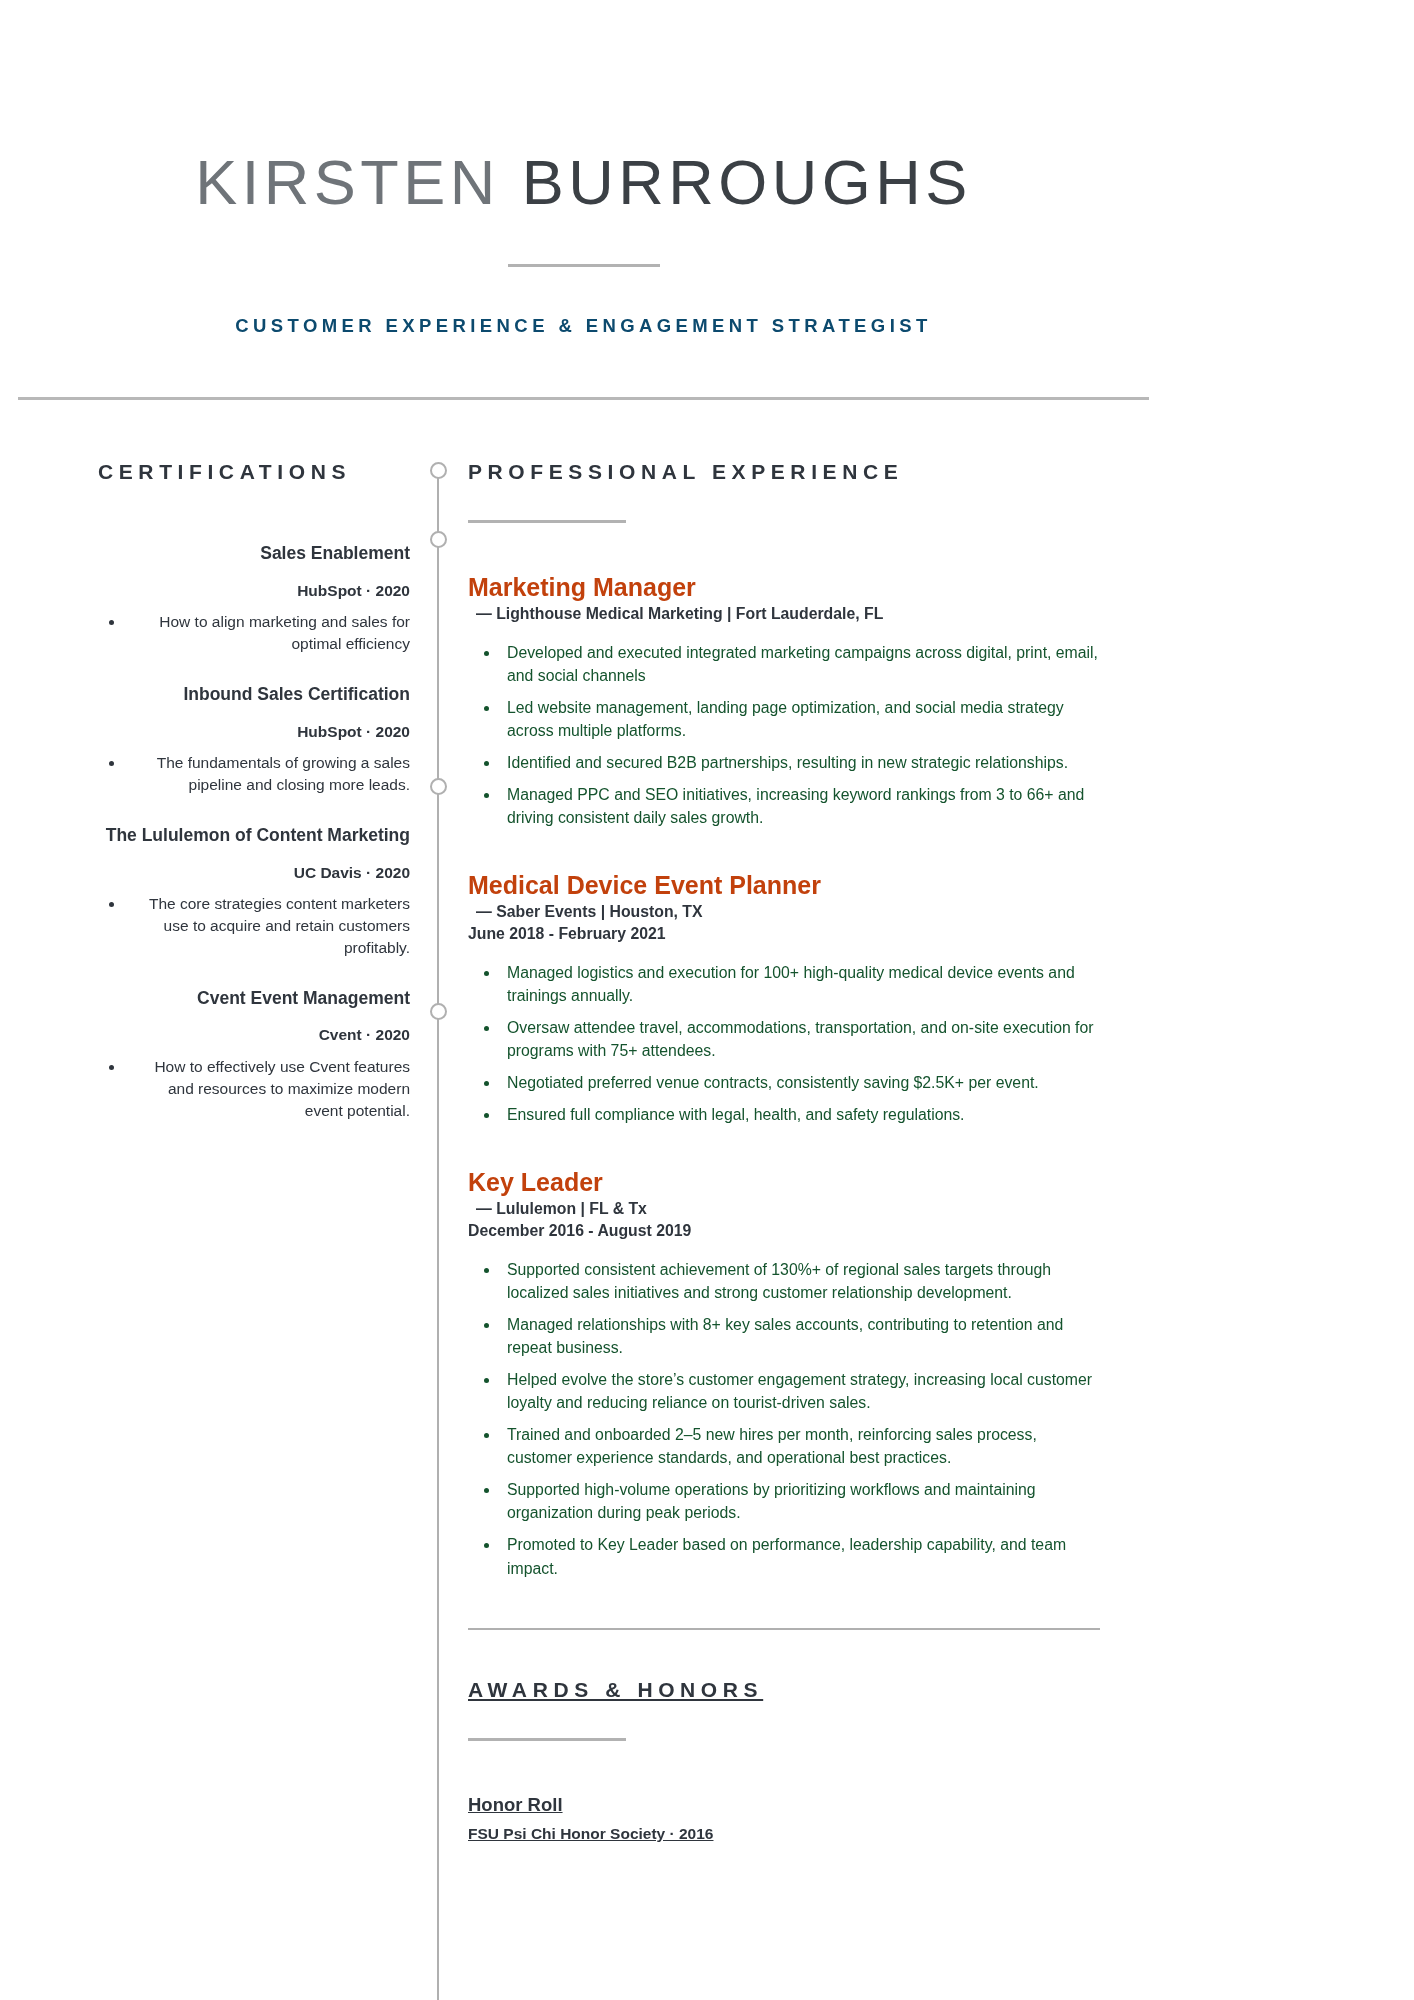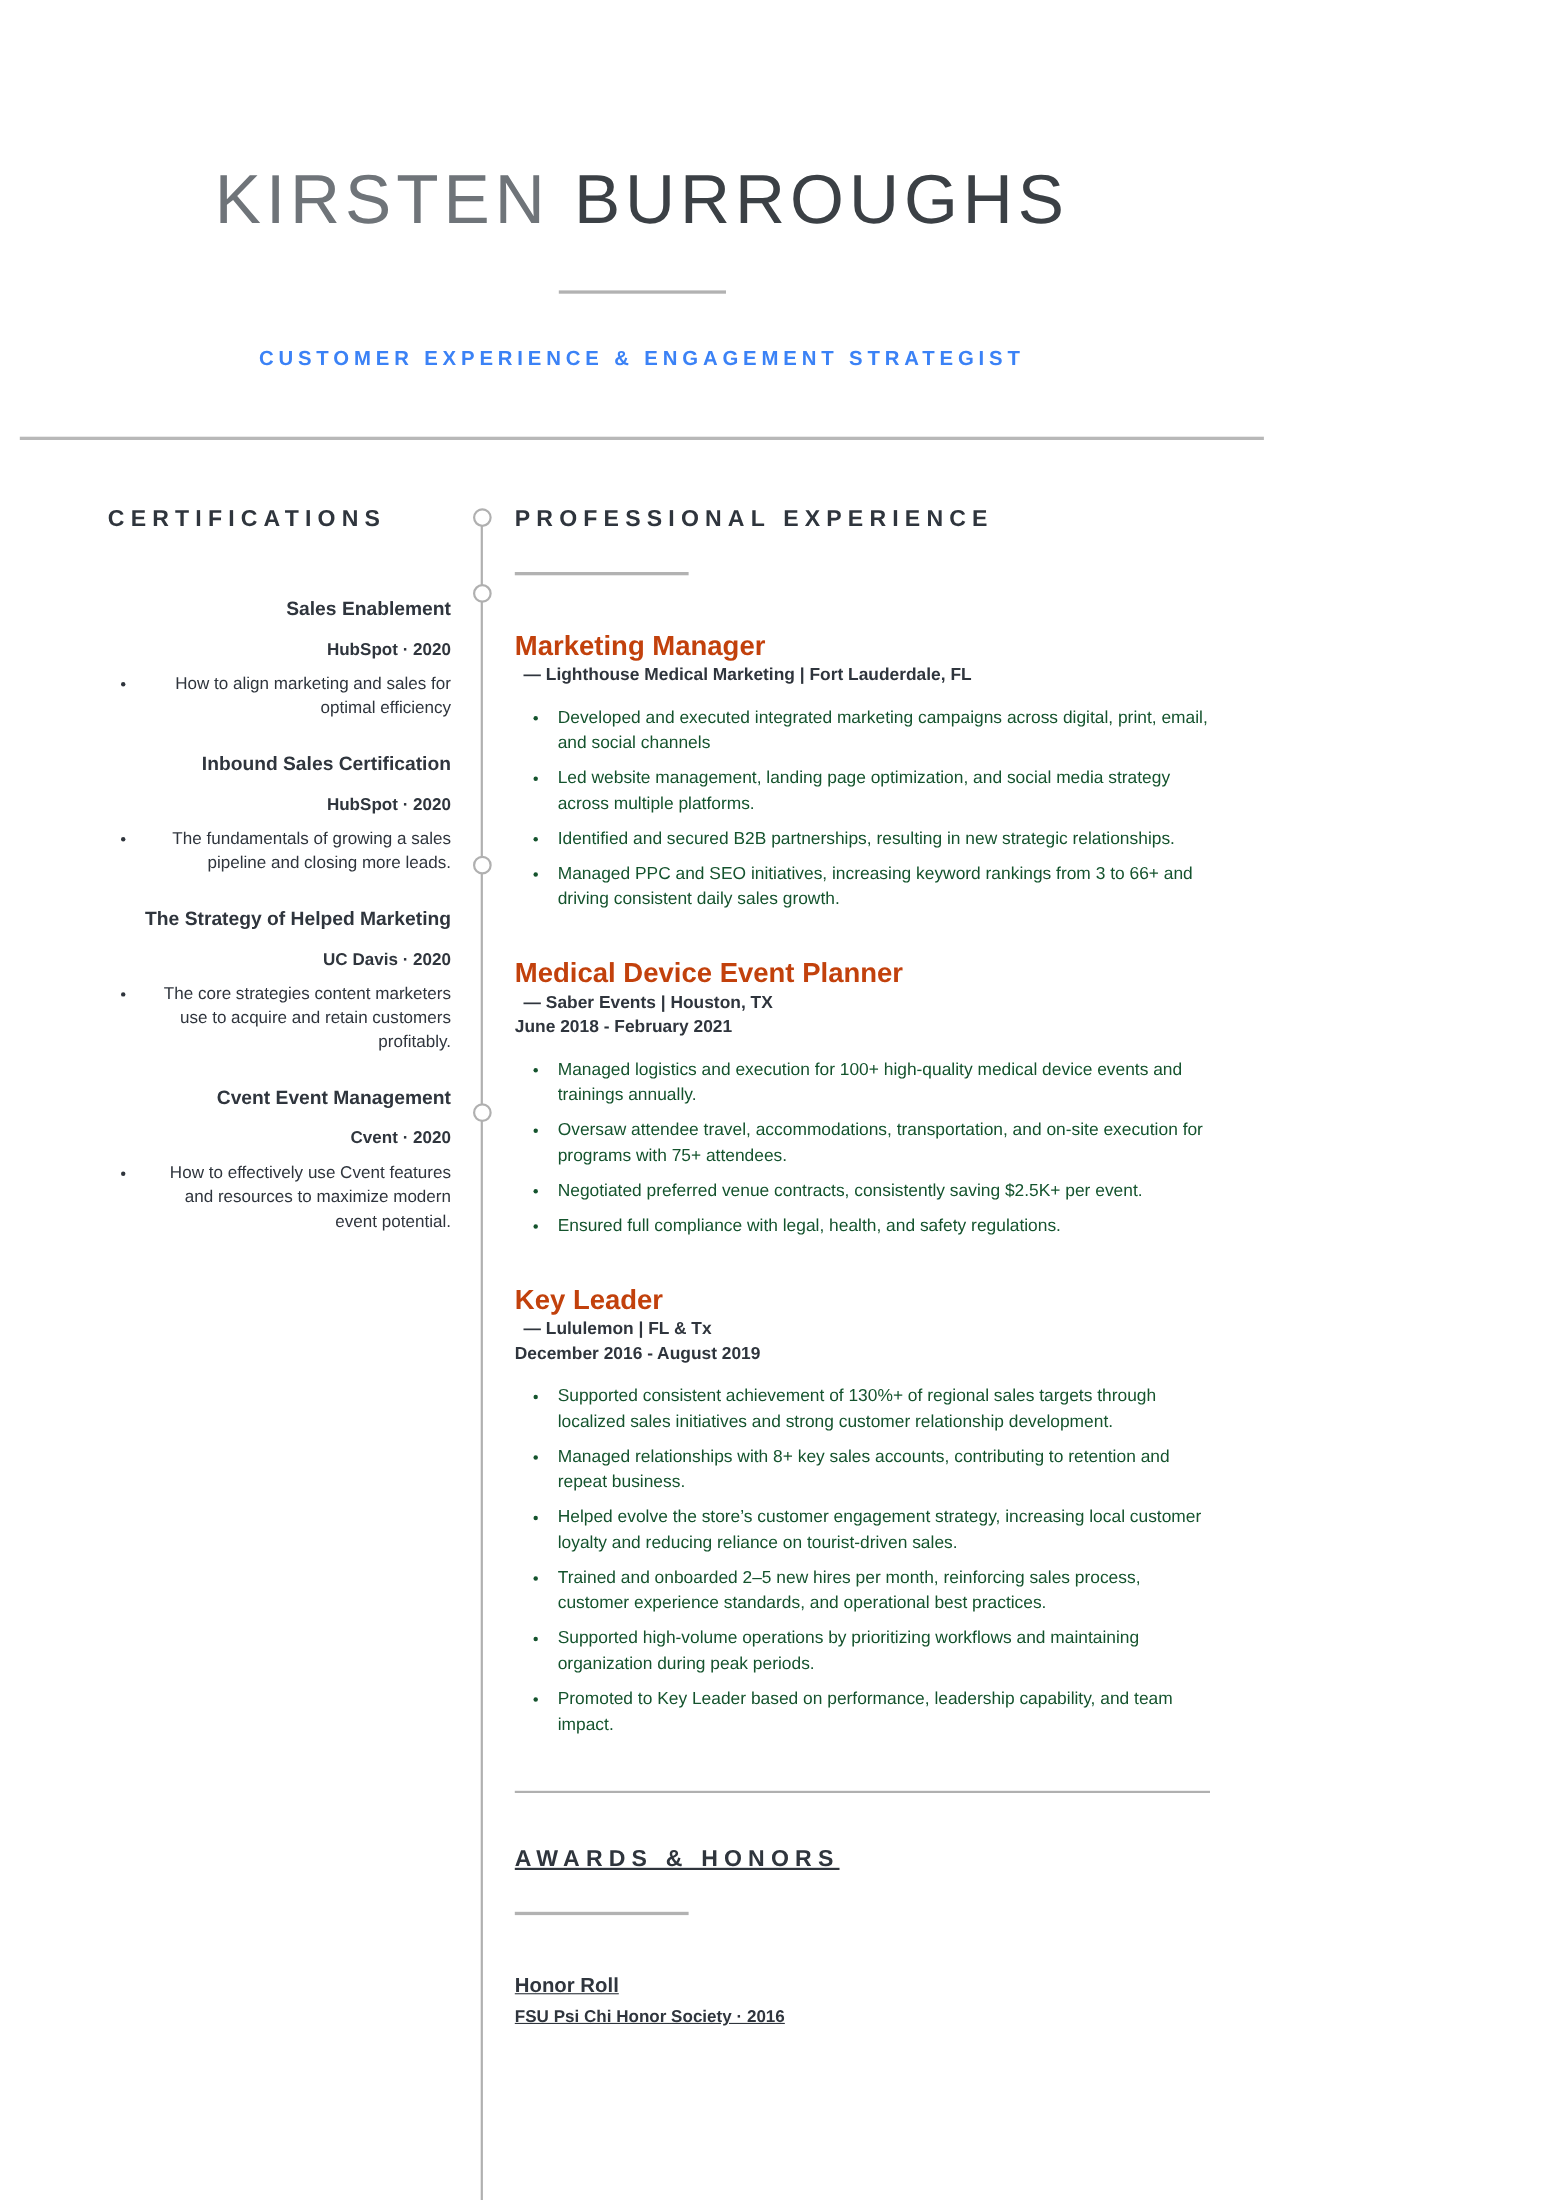--- a/index.html
+++ b/index.html
@@ -53,21 +53,21 @@
     height: 3px;
     background: #b2b2b2;
     margin: 48px auto 0 auto;
   }
 
   .subtitle {
     margin-top: 48px;
     font-size: 18.5px;
     font-weight: 700;
     letter-spacing: 4.4px;
-    color: #3b82f6;
+    color: #0c4a6e;
     white-space: nowrap;
   }
 
   .header-rule {
     margin: 60px 18px 0 18px;
     height: 3px;
     background: #b8b8b8;
   }
 
   
@@ -271,21 +271,21 @@
 
         <div class="cert-item">
           <div class="cert-name">Inbound Sales Certification</div>
           <div class="cert-meta">HubSpot · 2020</div>
           <ul class="cert-bullets">
             <li>The fundamentals of growing a sales pipeline and closing more leads.</li>
           </ul>
         </div>
 
         <div class="cert-item">
-          <div class="cert-name">The Strategy of Helped Marketing</div>
+          <div class="cert-name">The Lululemon of Content Marketing</div>
           <div class="cert-meta">UC Davis · 2020</div>
           <ul class="cert-bullets">
             <li>The core strategies content marketers use to acquire and retain customers profitably.</li>
           </ul>
         </div>
 
         <div class="cert-item">
           <div class="cert-name">Cvent Event Management</div>
           <div class="cert-meta">Cvent · 2020</div>
           <ul class="cert-bullets">

